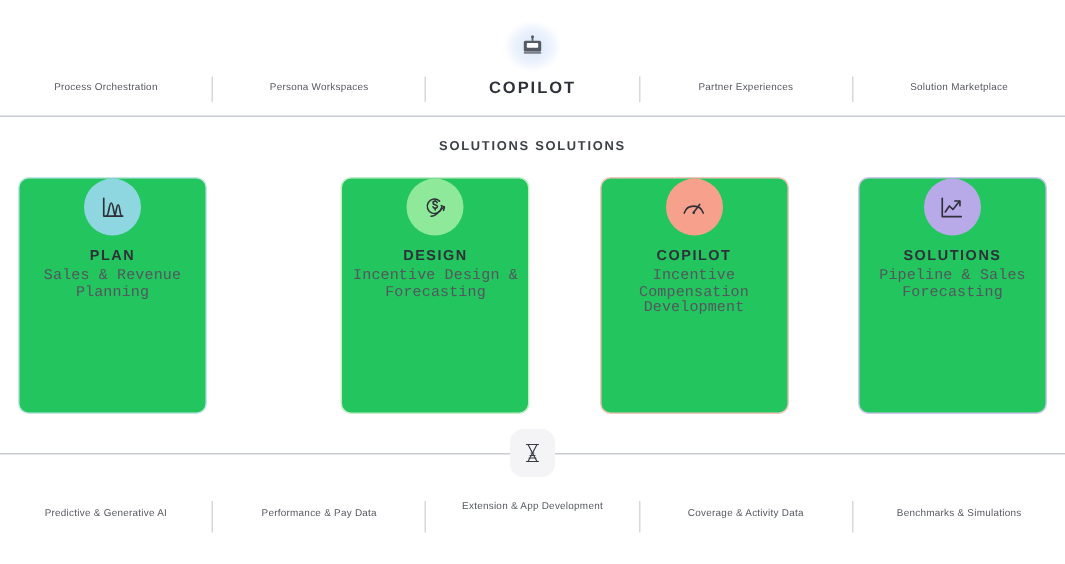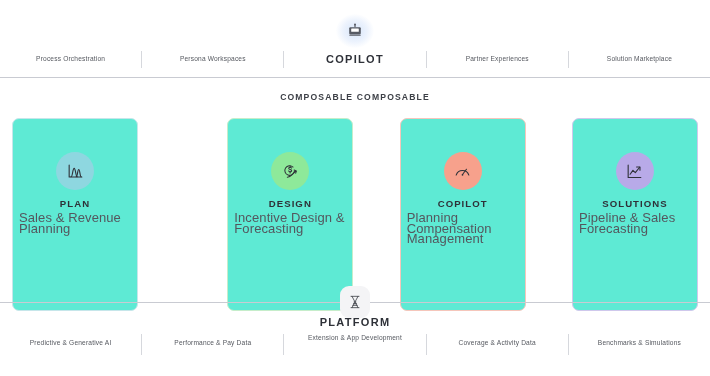--- a/index.html
+++ b/index.html
@@ -119,55 +119,55 @@
     position: absolute;
     left: 12px;
     top: 118px;
     width: 686px;
     height: 155px;
     display: flex;
     justify-content: space-between;
   }
   .card {
     width: 126px;
-    height: 193px;
+    height: 158px;
     box-sizing: border-box;
     border: 1px solid #d9dbe0;
     border-radius: 7px;
-    background: #5eead4;
+    background: #22c55e;
     display: flex;
     flex-direction: column;
     align-items: center;
     justify-content: flex-start;
-    padding-top: 33px;
   }
   .icon-circle {
     width: 38px;
     height: 38px;
     border-radius: 50%;
     display: flex;
     align-items: center;
     justify-content: center;
     margin-bottom: 8px;
   }
   .icon-circle svg { display: block; }
   .card-title {
     font-size: 9.6px;
     font-weight: 700;
     letter-spacing: 1.05px;
     color: #2e3138;
     margin-bottom: 4px;
   }
   .card-desc {
-    font-size: 13px;
+    font-size: 10px;
     line-height: 10.5px;
     color: #54575e;
-    text-align: left;
+    text-align: center;
     max-width: 112px;
     letter-spacing: 0.1px;
+    font-family: Liberation Mono, monospace;
   }
 
   
   .bottom-icon-wrap {
     position: absolute;
     left: 50%;
     top: 286px;
     transform: translateX(-50%);
     width: 30px;
     height: 32px;
@@ -258,21 +258,21 @@
       </div>
       <div class="nav-sep"></div>
       <div class="nav-cell">
         <span>Solution Marketplace</span>
       </div>
     </div>
   </div>
 
   <div class="rule top"></div>
 
-  <div class="mid-title">COMPOSABLE COMPOSABLE</div>
+  <div class="mid-title">SOLUTIONS SOLUTIONS</div>
 
   <div class="cards">
 
     <div class="card" style="border-color:#c6e6ea;">
       <div class="icon-circle" style="background:#8ed7e0;">
         <svg viewBox="0 0 24 24" width="19" height="19" fill="none" stroke="#2e3138" stroke-width="1.4" stroke-linecap="round" stroke-linejoin="round" aria-hidden="true">
           <path d="M4 4 L4 19 L20 19"></path>
           <path d="M6.5 18.5 C8.4 18.5 8.4 8 10.3 8 C12.2 8 12.2 18.5 14.1 18.5"></path>
           <path d="M13 18.5 C14.5 18.5 14.6 9.5 16.1 9.5 C17.6 9.5 17.6 18.5 19 18.5"></path>
         </svg>
@@ -298,21 +298,21 @@
 
     <div class="card" style="border-color:#f5c6bb;">
       <div class="icon-circle" style="background:#f7a18c;">
         <svg viewBox="0 0 24 24" width="19" height="19" fill="none" stroke="#2e3138" stroke-width="1.35" stroke-linecap="round" stroke-linejoin="round" aria-hidden="true">
           <path d="M4 16.5 A8.4 8.4 0 0 1 20 16.5"></path>
           <path d="M12 15.8 L17 9.2"></path>
           <circle cx="12" cy="16.2" r="1.1" fill="#2e3138" stroke="none"></circle>
         </svg>
       </div>
       <div class="card-title">COPILOT</div>
-      <div class="card-desc">Planning Compensation Management</div>
+      <div class="card-desc">Incentive Compensation Development</div>
     </div>
 
     <div class="card" style="border-color:#cfc8ec;">
       <div class="icon-circle" style="background:#b8aae8;">
         <svg viewBox="0 0 24 24" width="19" height="19" fill="none" stroke="#2e3138" stroke-width="1.4" stroke-linecap="round" stroke-linejoin="round" aria-hidden="true">
           <path d="M4 4 L4 19.5 L20 19.5"></path>
           <path d="M6.5 15.5 L10 10.5 L13 13.5 L18.5 6.6"></path>
           <path d="M14.6 6.3 L18.9 6.3 L18.9 10.4"></path>
         </svg>
       </div>
@@ -329,21 +329,20 @@
       <path d="M6 3.5 L18 3.5"></path>
       <path d="M6 20.5 L18 20.5"></path>
       <path d="M7.5 3.5 L16.5 20.5"></path>
       <path d="M16.5 3.5 L7.5 20.5"></path>
       <path d="M8.6 17 L15.4 17"></path>
       <path d="M9.6 14.5 L14.4 14.5"></path>
       <path d="M10.6 12 L13.4 12"></path>
     </svg>
   </div>
 
-  <div class="platform-label">PLATFORM</div>
 
   <div class="bottom-row">
     <div class="bottom-cell">
       <span>Predictive &amp; Generative AI</span>
     </div>
     <div class="bottom-sep"></div>
     <div class="bottom-cell">
       <span>Performance &amp; Pay Data</span>
     </div>
     <div class="bottom-sep"></div>

